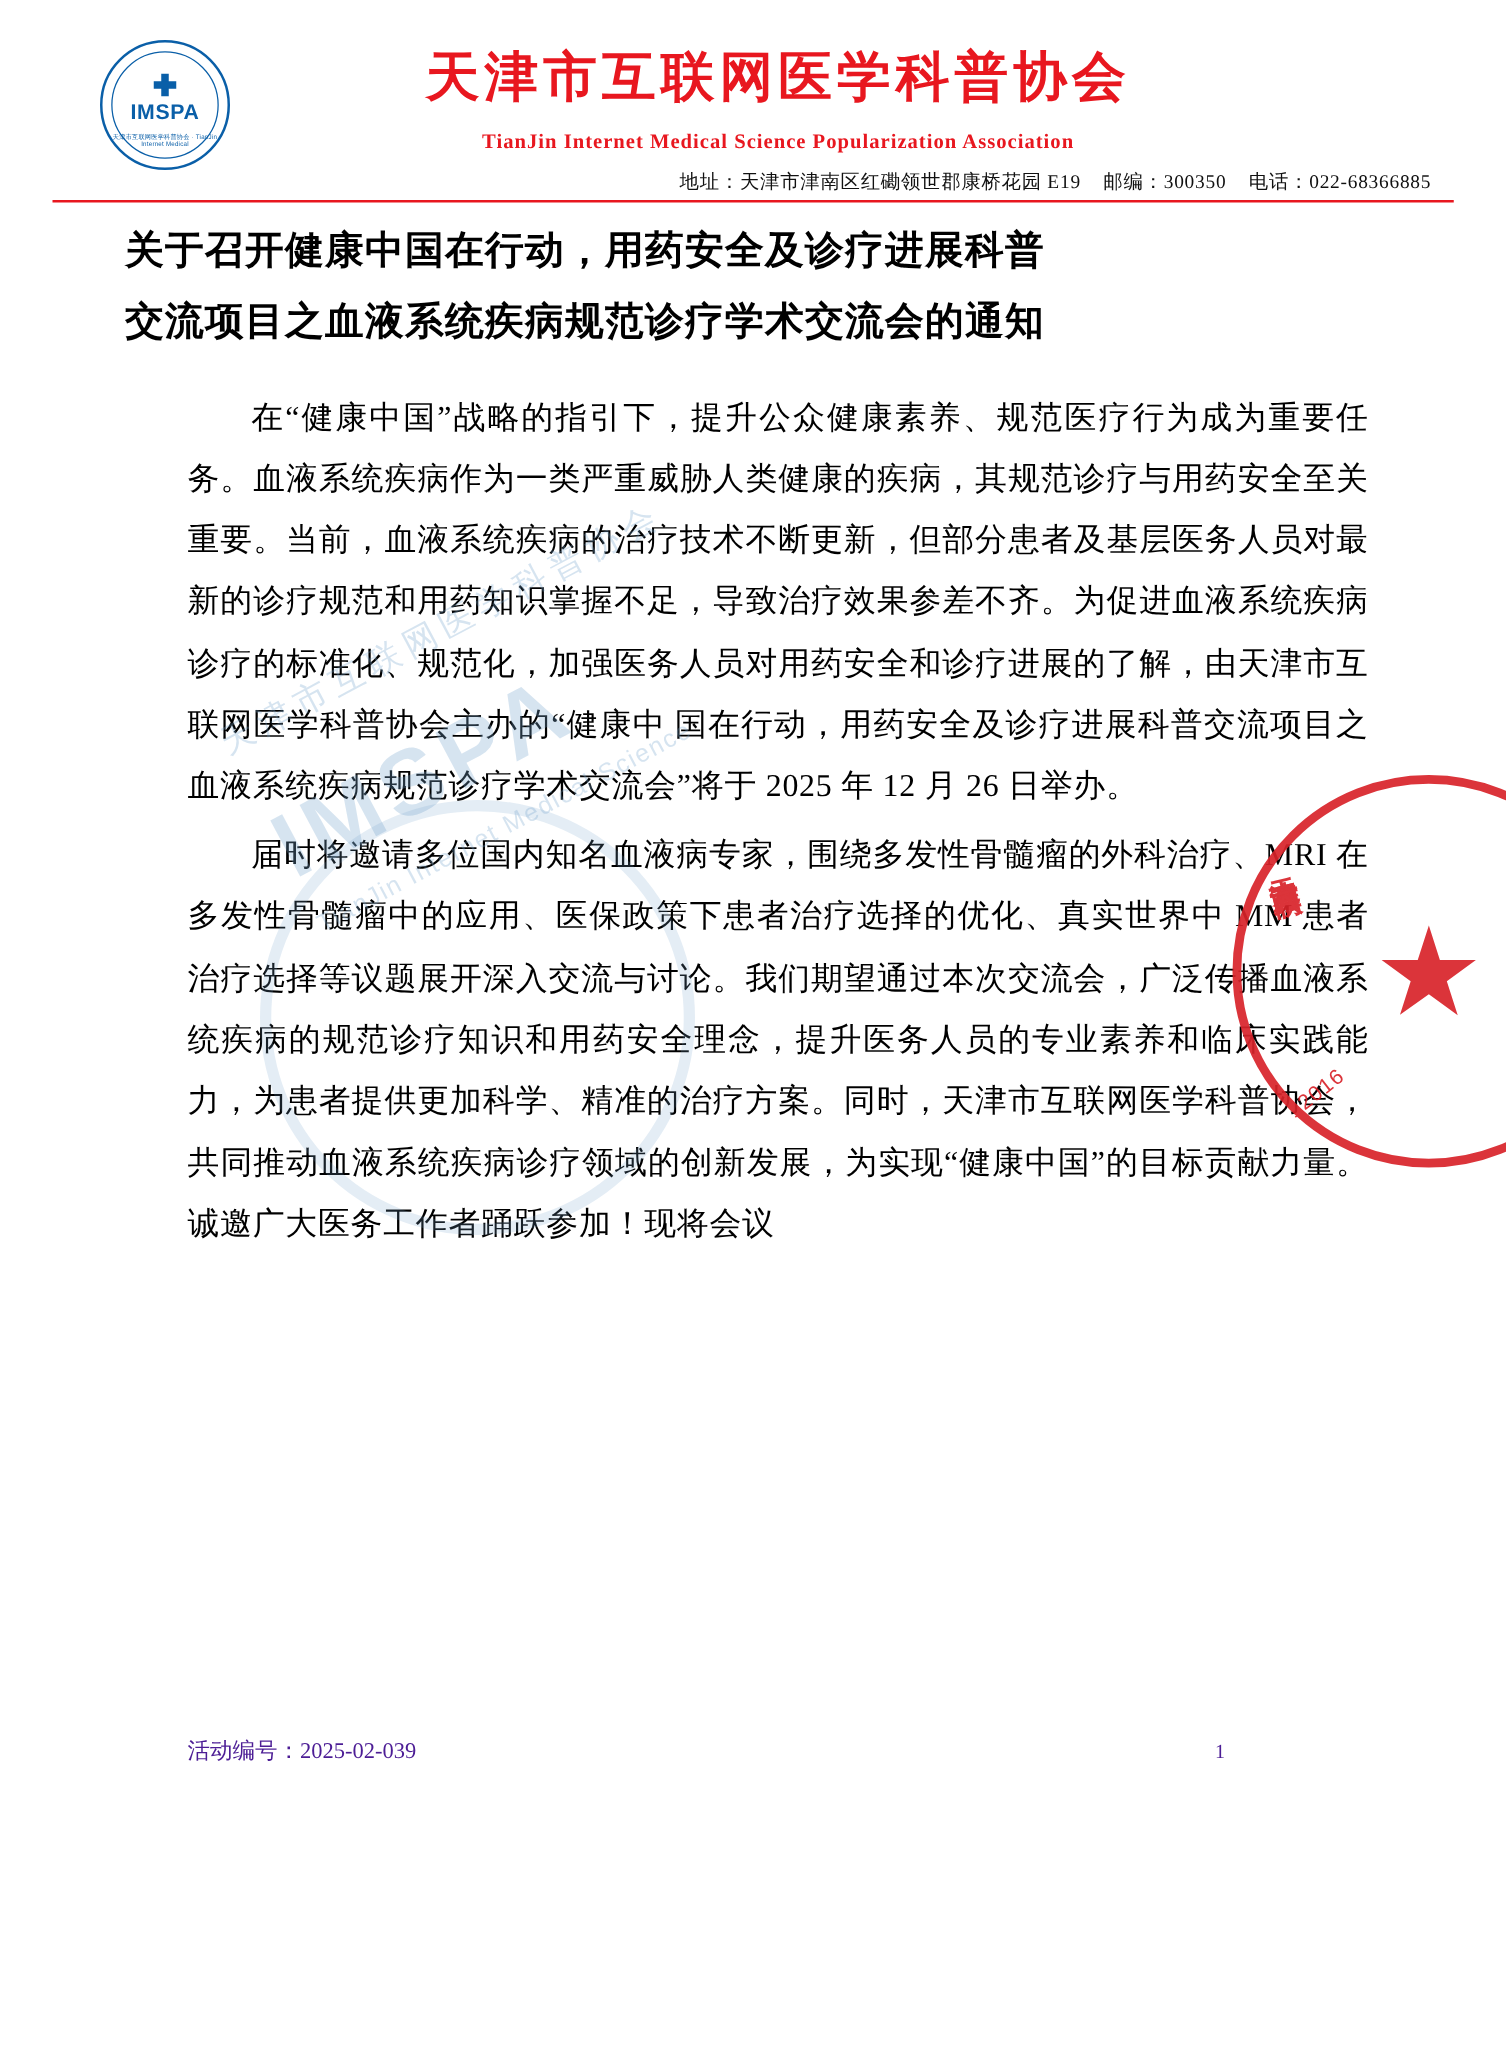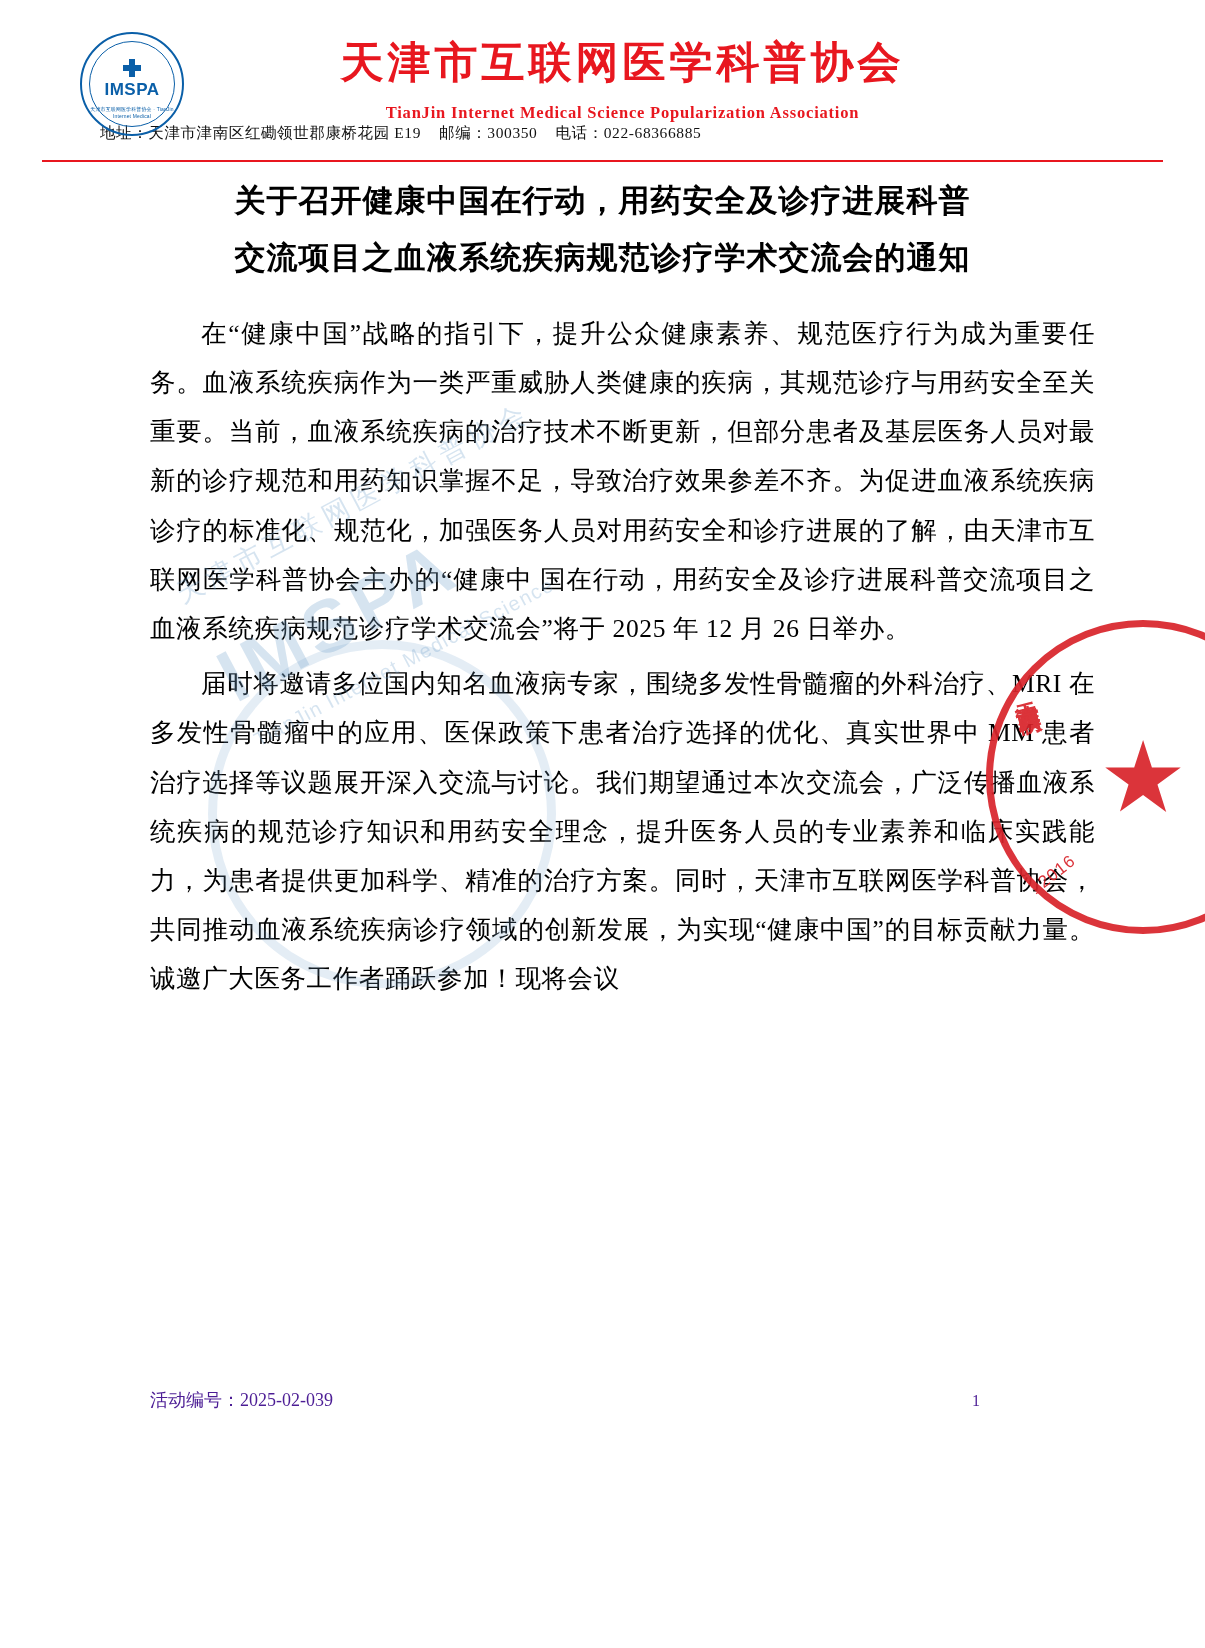--- a/index.html
+++ b/index.html
@@ -101,41 +101,42 @@
     text-align: center;
     color: #e8171f;
     font-family: "Liberation Serif", serif;
     font-weight: bold;
     font-size: 16.5px;
     letter-spacing: 0.8px;
     margin-left: 40px;
     margin-top: 16px;
   }
   .org-addr {
-    text-align: left;
+    text-align: right;
     color: #111;
     font-family: "Liberation Serif", serif;
     font-size: 15.5px;
     letter-spacing: 0.6px;
     margin-left: 40px;
+    margin-top: 12px;
   }
   .org-addr .gap { display: inline-block; width: 18px; }
   .rule {
     position: absolute;
     left: 42px;
     right: 42px;
     top: 160px;
     height: 2px;
     background: #e8171f;
   }
 
   
   .doc-title {
     margin: 32px 100px 0 100px;
-    text-align: center;
+    text-align: left;
     font-family: "DejaVu Serif", "Liberation Serif", serif;
     font-weight: bold;
     font-size: 31px;
     line-height: 1.85;
     letter-spacing: 1px;
     color: #000;
   }
 
   
   .body-wrap {

